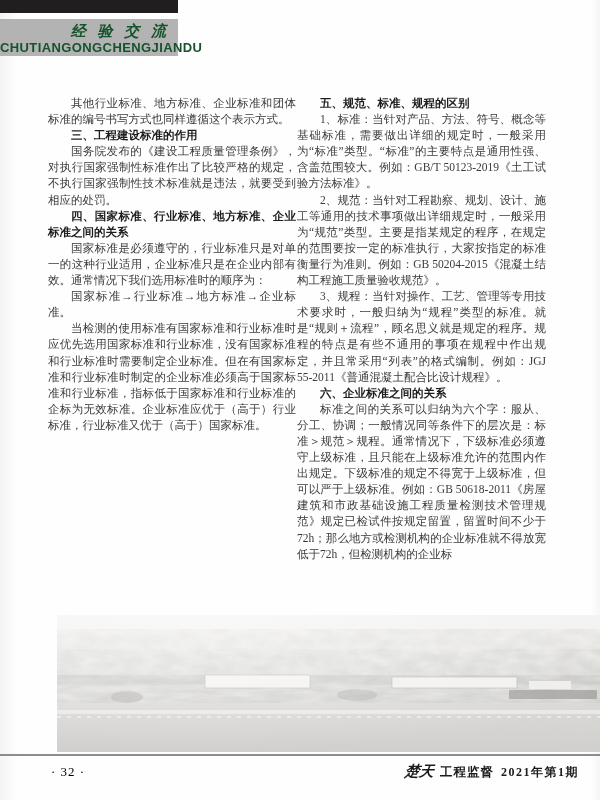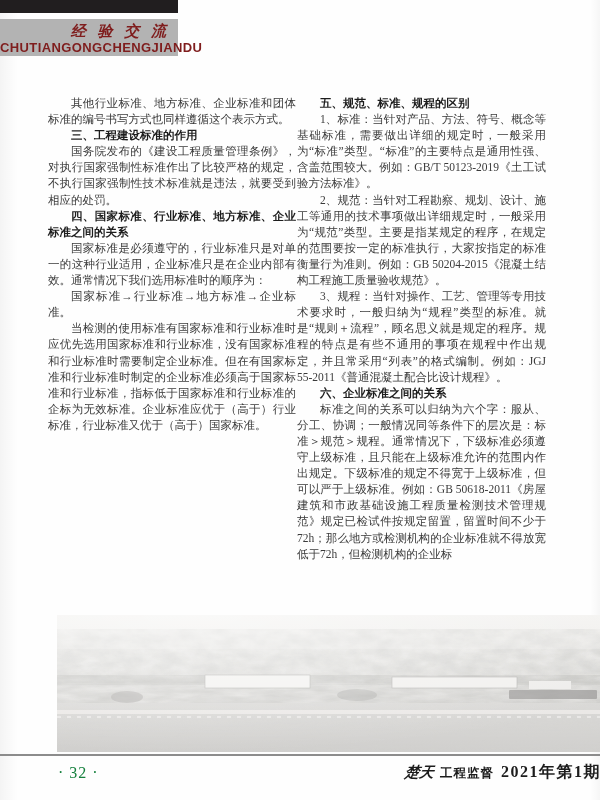--- a/index.html
+++ b/index.html
@@ -8,47 +8,47 @@
     background:#fefefe;
     font-family:"Liberation Serif","DejaVu Serif",serif;
   }
   
   .scan-tint{position:absolute;inset:0;pointer-events:none;
     background:linear-gradient(to right,rgba(0,0,0,0.04),rgba(0,0,0,0) 18px),
                linear-gradient(to left,rgba(0,0,0,0.03),rgba(0,0,0,0) 10px);}
   
   .bar-dark{position:absolute;left:0;top:0;width:178px;height:13px;background:#211e1f;}
   .bar-gray{position:absolute;left:0;top:19px;width:178px;height:37px;background:#b3b3b3;
-    box-sizing:border-box;padding:3px 8px 0 0;text-align:right;color:#7f1d1d;}
+    box-sizing:border-box;padding:3px 8px 0 0;text-align:right;color:#14532d;}
   .sec-cn{display:block;font-style:italic;font-weight:bold;font-size:15px;line-height:19px;
     letter-spacing:4px;white-space:nowrap;}
   .sec-en{display:block;font-family:"Liberation Sans","DejaVu Sans",sans-serif;
     font-weight:bold;font-size:13px;line-height:13px;letter-spacing:0.4px;white-space:nowrap;}
   
   .col{position:absolute;top:95px;font-size:11.5px;line-height:16.1px;color:#3a3a3a;
     text-align:justify;}
   .col-left{left:48px;width:248px;}
   .col-right{left:297px;width:249px;}
   .col p{margin:0;text-indent:2em;}
   .col p.para-flush{text-indent:0;}
   .col p.heading{font-family:"Liberation Sans","DejaVu Sans",sans-serif;
     font-weight:bold;color:#1d1d1d;}
   
   .photo{position:absolute;left:57px;top:615px;width:543px;height:137px;overflow:hidden;
     background:#e7e6e4;}
   
   .footer-line{position:absolute;left:0;top:754px;width:600px;height:2px;background:#8c8c8c;}
-  .page-num{position:absolute;left:58px;top:764px;font-size:16px;color:#15803d;
+  .page-num{position:absolute;left:51px;top:764px;font-size:13px;color:#000000;
     letter-spacing:1px;}
   .journal{position:absolute;left:405px;top:762px;font-size:12px;color:#1c1c1c;white-space:nowrap;}
   .journal .logo{font-style:italic;font-weight:bold;font-size:14.5px;margin-right:3px;
     transform:skewX(-8deg);display:inline-block;}
   .journal .name{font-weight:bold;font-family:"Liberation Sans","DejaVu Sans",sans-serif;
     font-size:12.5px;margin-right:4px;letter-spacing:1px;}
-  .journal .issue{font-weight:bold;letter-spacing:1.5px;font-size:16px;}
+  .journal .issue{font-weight:bold;letter-spacing:1.5px;font-size:12px;}
 </style>
 </head>
 <body>
 
 <div class="scan-tint"></div>
 
 <div class="bar-dark"></div>
 <div class="bar-gray">
   <span class="sec-cn">经 验 交 流</span>
   <span class="sec-en">CHUTIANGONGCHENGJIANDU</span>

